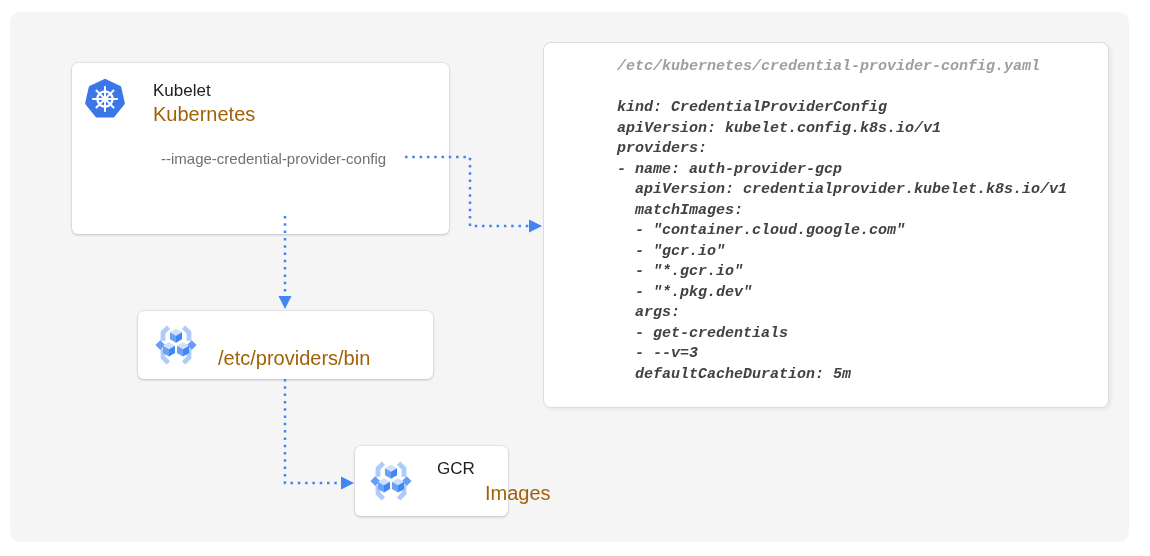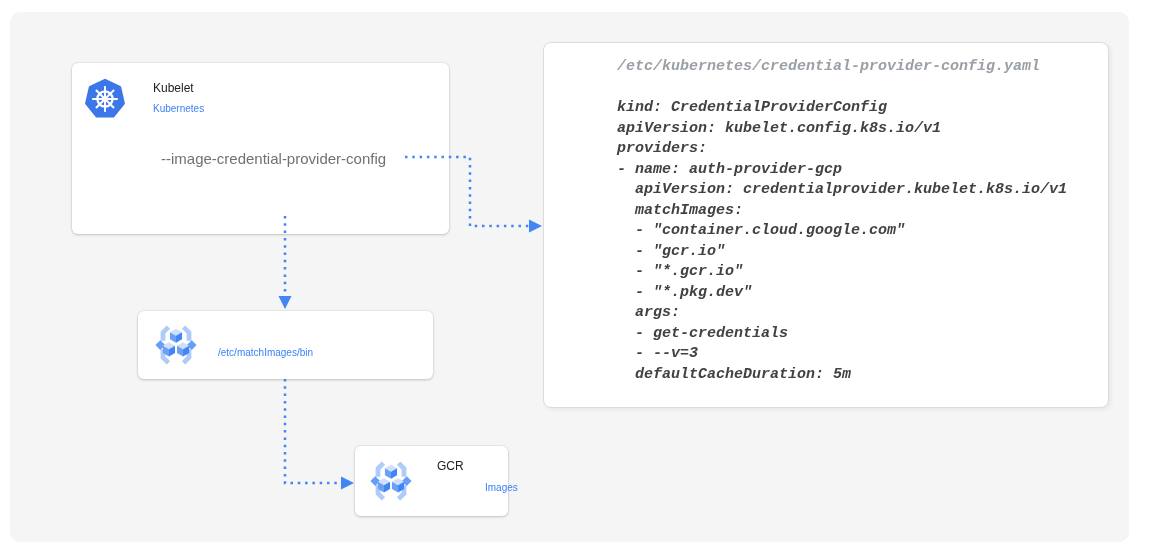--- a/index.html
+++ b/index.html
@@ -11,22 +11,22 @@
         box-shadow:0 0 0 1px rgba(0,0,0,0.04),0 1px 3px rgba(0,0,0,0.18);}
   .kubelet-card{left:72px;top:63px;width:377px;height:171px;}
   .auth-card{left:138px;top:311px;width:295px;height:68px;}
   .gcr-card{left:355px;top:446px;width:153px;height:70px;}
 
   .card .icon{position:absolute;display:block;}
   .kubelet-card .icon{left:11px;top:14px;width:44px;height:44px;}
   .auth-card .icon{left:12px;top:8px;width:52px;height:52px;}
   .gcr-card .icon{left:10px;top:9px;width:52px;height:52px;}
 
-  .card-title{position:absolute;font-size:12px;color:#202124;white-space:nowrap;}
-  .card-subtitle{position:absolute;font-size:10px;color:#3b82f6;white-space:nowrap;}
+  .card-title{position:absolute;font-size:17px;color:#202124;white-space:nowrap;}
+  .card-subtitle{position:absolute;font-size:20px;color:#a16207;white-space:nowrap;}
   .kubelet-card .card-title{left:81px;top:18px;}
   .kubelet-card .card-subtitle{left:81px;top:40px;}
   .flags{position:absolute;left:81px;top:84px;font-size:15px;line-height:23px;color:#6e7276;white-space:nowrap;margin-left:8px;}
   .auth-card .card-title{left:80px;top:13px;}
   .auth-card .card-subtitle{left:80px;top:36px;}
   .gcr-card .card-title{left:82px;top:13px;text-align:right;}
   .gcr-card .card-subtitle{left:82px;top:36px;margin-left:48px;}
 
   .code-panel{position:absolute;left:543px;top:42px;width:566px;height:366px;background:#ffffff;
               border:1px solid #dcdcdc;border-radius:8px;
@@ -92,21 +92,21 @@
           <polygon points="0.4,3.2 6,6.4 6,13 0.4,9.8" fill="#6ba0f7"></polygon>
           <polygon points="11.6,3.2 6,6.4 6,13 11.6,9.8" fill="#4285f4"></polygon>
         </g>
         <g transform="translate(24.5,21.5)">
           <polygon points="6,0 11.6,3.2 6,6.4 0.4,3.2" fill="#cfe0fc"></polygon>
           <polygon points="0.4,3.2 6,6.4 6,13 0.4,9.8" fill="#6ba0f7"></polygon>
           <polygon points="11.6,3.2 6,6.4 6,13 11.6,9.8" fill="#4285f4"></polygon>
         </g>
       </svg>
     </span>
-    <div class="card-subtitle">/etc/matchImages/bin</div>
+    <div class="card-subtitle">/etc/providers/bin</div>
   </div>
 
   <div class="card gcr-card">
     <span class="icon">
       <svg width="52" height="52" viewBox="0 0 48 48">
         <g stroke="#aecbfa" stroke-width="4.4" fill="none">
           <path d="M17 7.5 L12 12.5 L12 20"></path>
           <path d="M12 28 L12 35.5 L17 40.5"></path>
           <path d="M31 7.5 L36 12.5 L36 20"></path>
           <path d="M36 28 L36 35.5 L31 40.5"></path>

